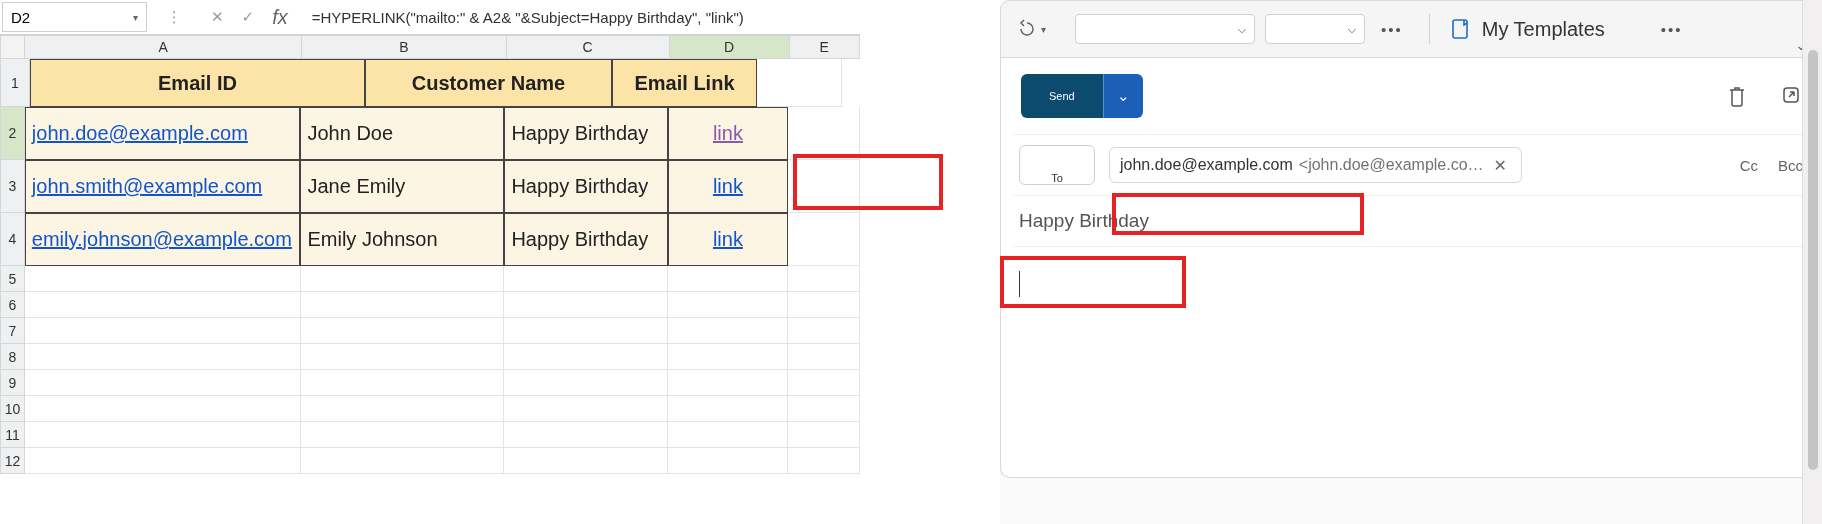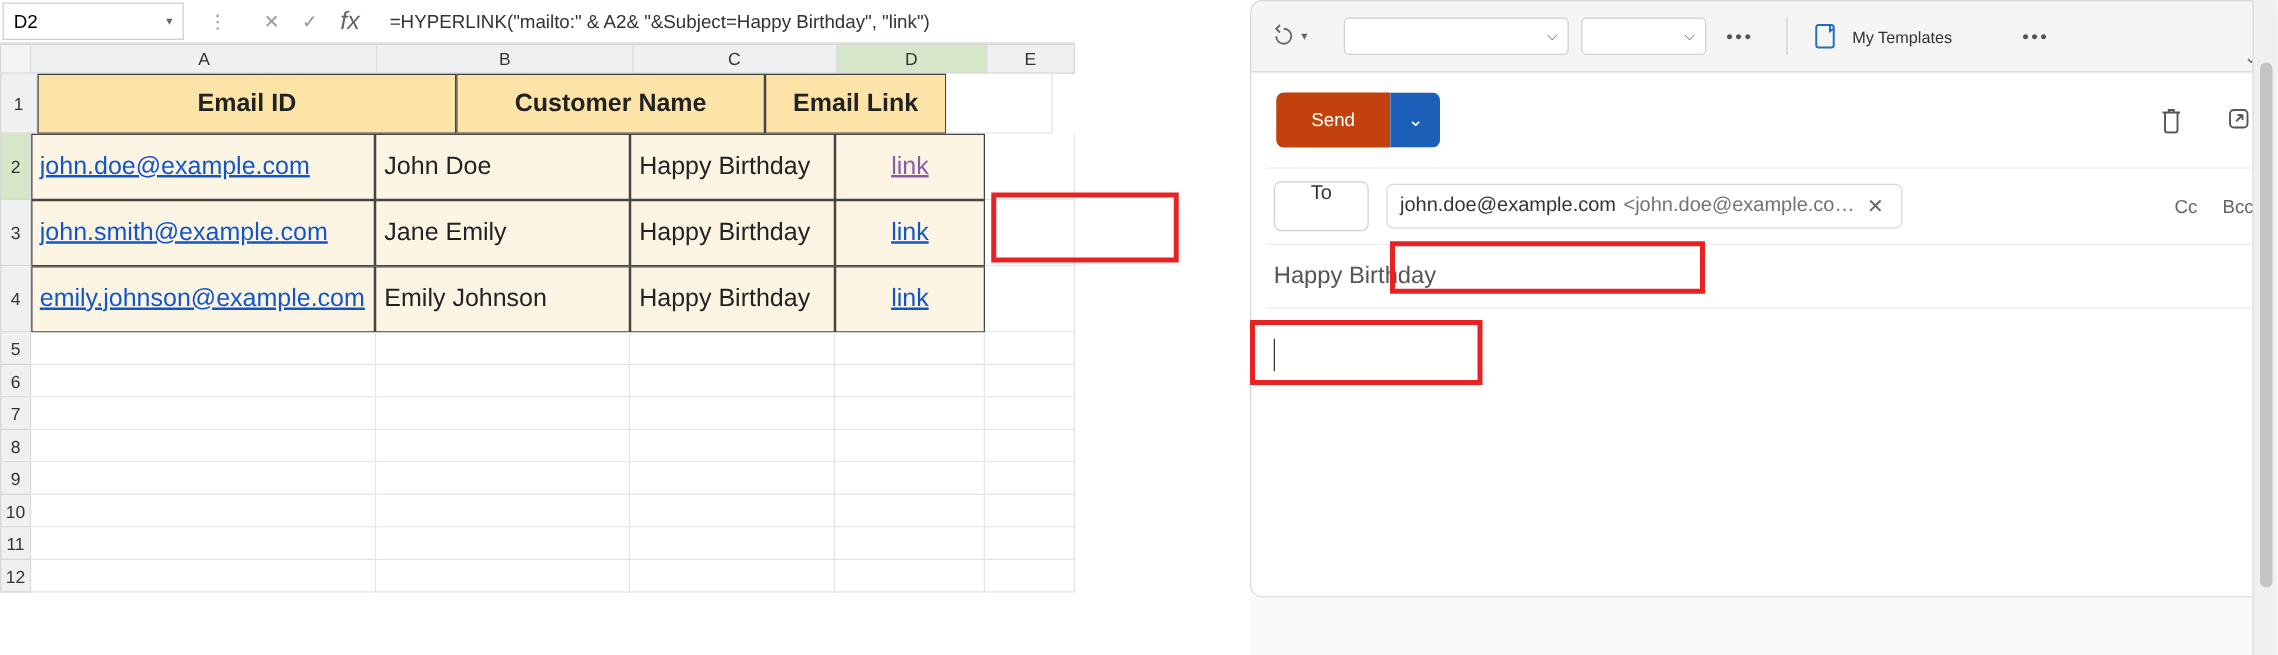--- a/index.html
+++ b/index.html
@@ -42,35 +42,35 @@
   .red-box { position: absolute; border: 4px solid #e72222; pointer-events: none; }
 
   
   .outlook { position: absolute; left: 1000px; top: 0; width: 822px; height: 524px; background: #fafafa; }
   .ol-toolbar { height: 58px; background: #f5f5f5; border: 1px solid #d8d8d8; border-radius: 10px 10px 0 0; display: flex; align-items: center; padding: 0 14px; gap: 10px; position: relative; }
   .ol-undo { width: 50px; display: flex; align-items: center; gap: 6px; color: #666; }
   .ol-drop { width: 180px; height: 30px; border: 1px solid #d0d0d0; border-radius: 4px; background: #fff; display: flex; align-items: center; justify-content: flex-end; padding: 0 8px; color: #666; }
   .ol-drop.small { width: 100px; }
   .ol-dots { color: #555; letter-spacing: 2px; padding: 0 6px; }
   .ol-divider { width: 1px; height: 30px; background: #d0d0d0; margin: 0 10px; }
-  .ol-templates { display: flex; align-items: center; gap: 10px; color: #333; font-size: 13px; }
+  .ol-templates { display: flex; align-items: center; gap: 10px; color: #333; font-size: 20px; }
   .ol-temp-icon { color: #2070c0; font-size: 18px; }
   .ol-chevron { position: absolute; right: 14px; bottom: 4px; color: #666; font-size: 14px; }
 
   .ol-body { border: 1px solid #d8d8d8; border-top: none; border-radius: 0 0 10px 10px; background: #fff; height: 420px; padding: 0; }
   .ol-sendrow { display: flex; align-items: center; padding: 16px 20px; }
   .send-btn { display: flex; height: 44px; }
-  .send-main { background: #c2410c; color: #fff; display: flex; align-items: center; padding: 16px 28px; font-size: 15px; border-radius: 6px 0 0 6px; }
+  .send-main { background: #0c4a6e; color: #fff; display: flex; align-items: center; padding: 16px 28px; font-size: 11px; border-radius: 6px 0 0 6px; }
   .send-drop { background: #1b5fb8; color: #fff; width: 40px; display: flex; align-items: center; justify-content: center; border-left: 1px solid rgba(255,255,255,.3); border-radius: 0 6px 6px 0; }
   .ol-sendrow-right { margin-left: auto; display: flex; gap: 34px; color: #555; font-size: 18px; }
 
   .ol-hr { height: 1px; background: #eee; margin: 0 12px; }
 
   .ol-torow { display: flex; align-items: center; padding: 10px 18px; gap: 14px; }
-  .to-btn { width: 76px; height: 40px; border: 1px solid #d0d0d0; border-radius: 6px; display: flex; align-items: flex-start; justify-content: center; font-size: 16px; color: #333; }
+  .to-btn { width: 76px; height: 40px; border: 1px solid #d0d0d0; border-radius: 6px; display: flex; align-items: flex-end; justify-content: center; font-size: 11px; color: #333; }
   .to-chip { height: 36px; border: 1px solid #d8d8d8; border-radius: 6px; display: flex; align-items: center; padding: 0 10px; font-size: 16px; color: #333; gap: 6px; }
   .chip-x { color: #666; padding: 0 4px; }
   .cc { color: #666; font-size: 15px; margin-left: 6px; }
 
   .ol-subject { padding: 14px 18px; color: #555; font-size: 19px; }
   .ol-editor { padding: 24px 18px; }
   .caret { display: inline-block; width: 1px; height: 26px; background: #333; }
 
   
   .scroll-edge { position: absolute; right: 0; top: 0; width: 20px; height: 524px; background: #f1efef; border-left: 1px solid #ddd; }

